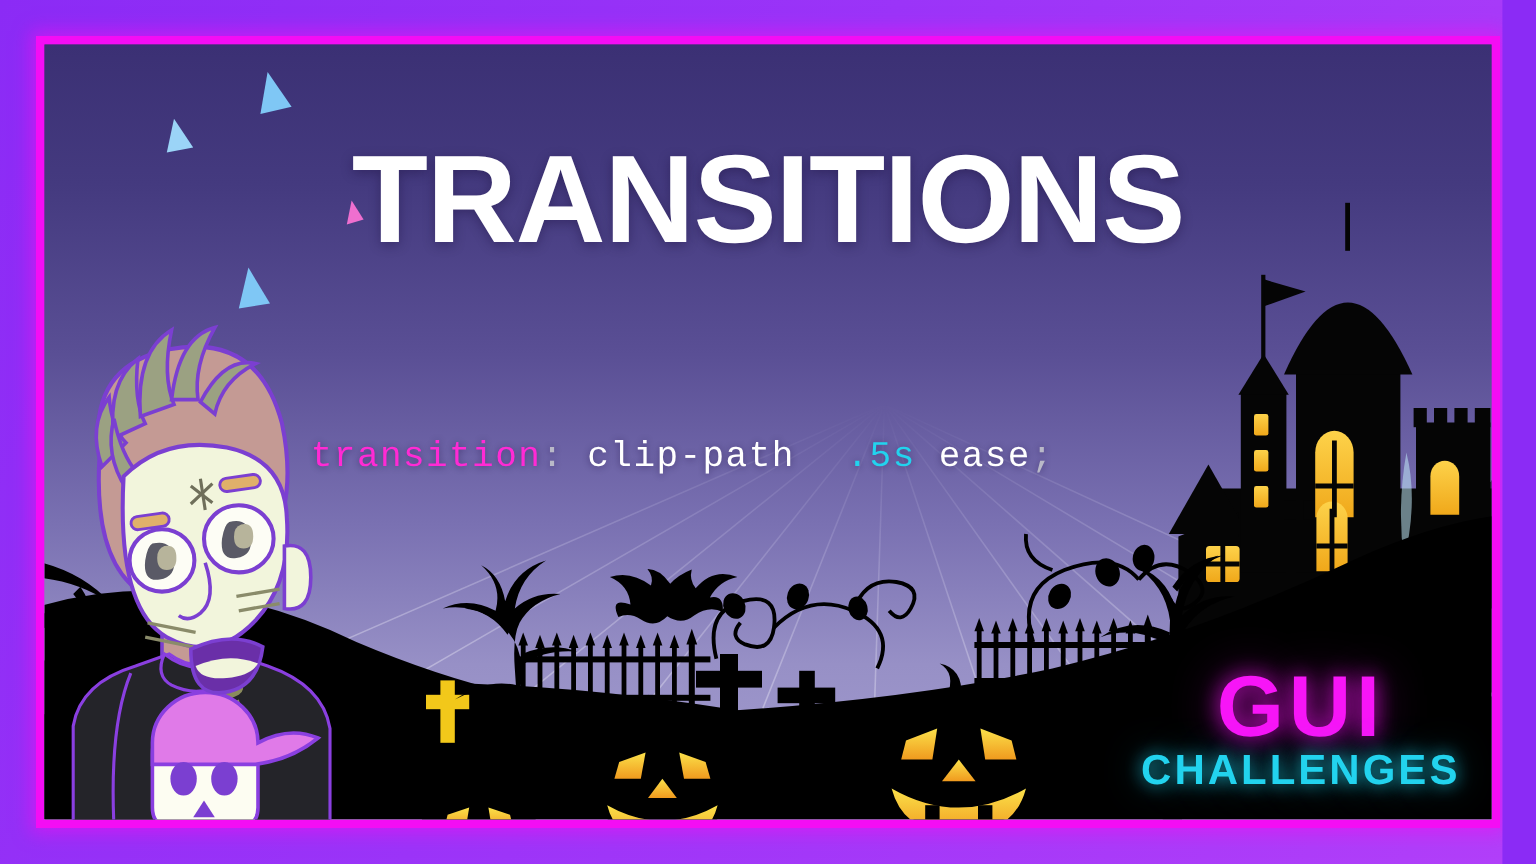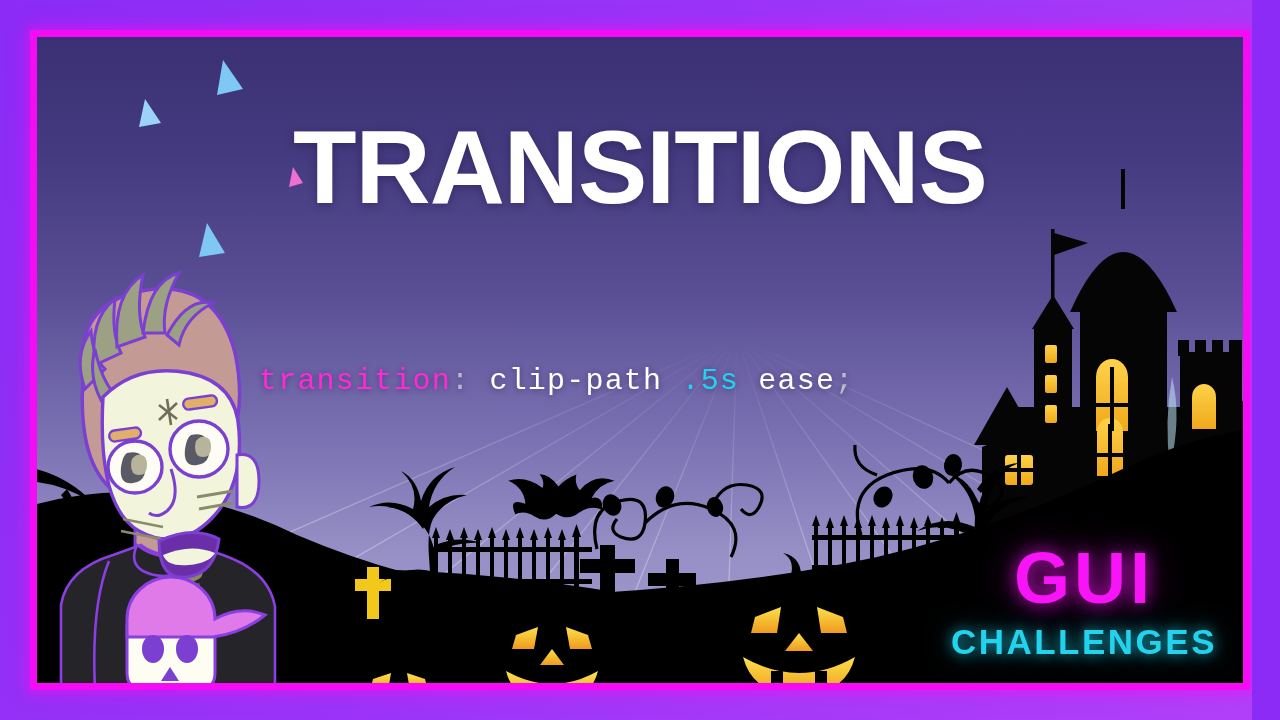--- a/index.html
+++ b/index.html
@@ -69,21 +69,21 @@
     font-family:"Liberation Mono","DejaVu Sans Mono",monospace;
     font-size:30px;
     letter-spacing:1.2px;
     white-space:pre;
     text-shadow:0 1px 6px rgba(25,12,60,.45);
     user-select:none;
   }
   .tok-prop{ color:#ff2ad4; }
   .tok-punc{ color:#b9b9c8; }
   .tok-val { color:#ffffff;margin-top:20px; }
-  .tok-num { color:#22d3ee; }
+  .tok-num { color:#22d3ee;margin-left:24px; }
 
   
   #brand-logo{
     position:absolute;
     right:12px; bottom:14px;
     z-index:45;
     text-align:center;
     user-select:none;
     padding:6px 14px 10px 14px;
   }
@@ -97,21 +97,21 @@
     text-shadow:0 0 18px rgba(247,21,247,.8), 0 0 40px rgba(247,21,247,.45);
     margin-top:12px;
   }
   #brand-challenges{
     font-family:"Liberation Sans", sans-serif;
     font-weight:bold;
     font-size:35px;
     letter-spacing:2.5px;
     line-height:1;
     color:#22d3ee;
-    margin-top:13px;
+    margin-top:2px;
     text-shadow:0 0 14px rgba(34,211,238,.85), 0 0 34px rgba(34,211,238,.4);
   }
 
   
   #avatar{
     position:absolute;
     left:-6px; top:232px;
     width:270px; height:420px;
     z-index:35;
   }

